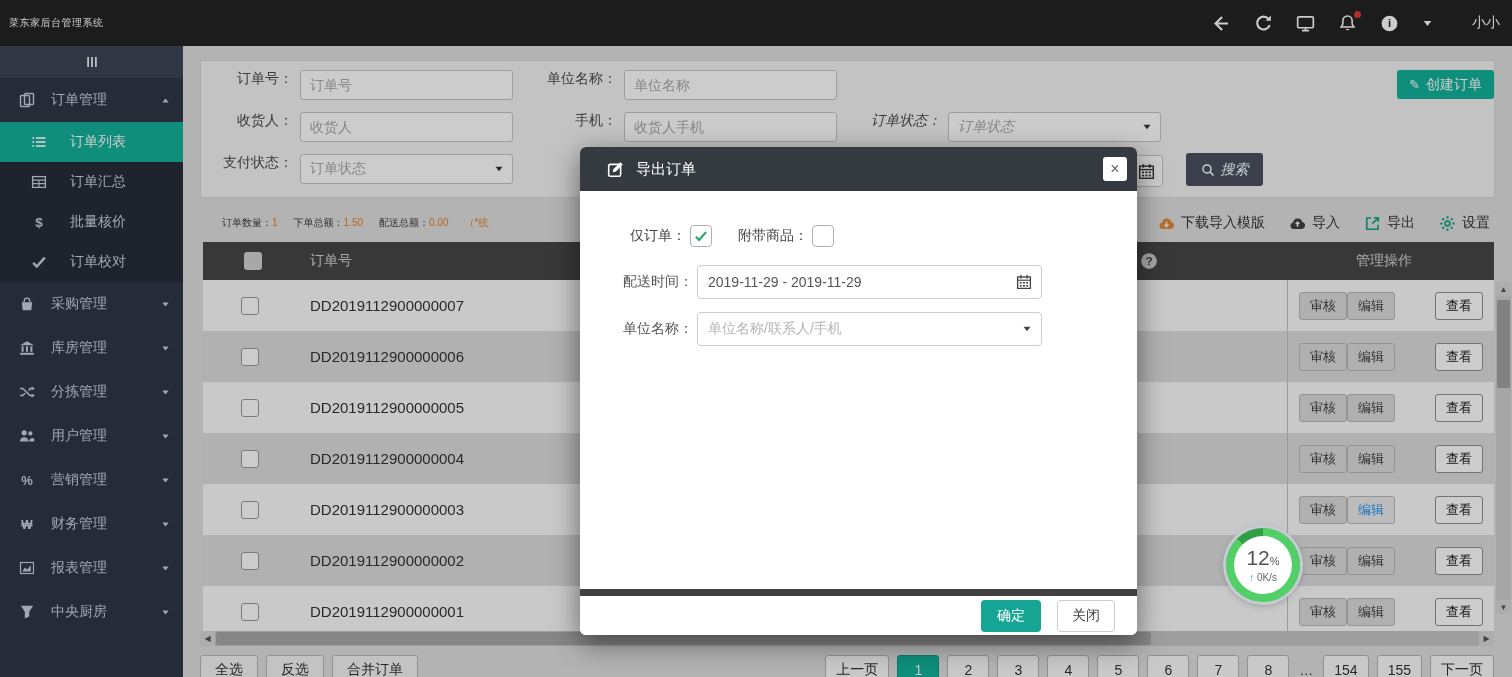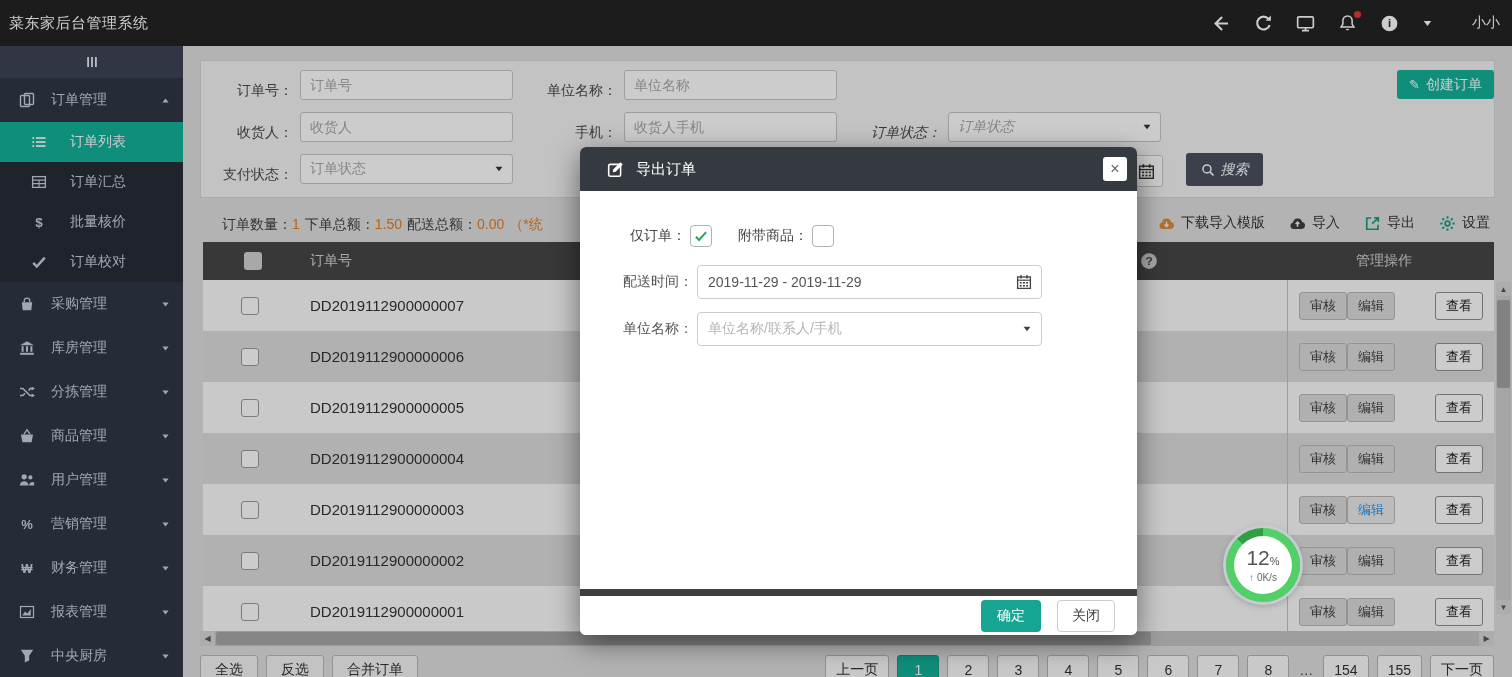--- a/index.html
+++ b/index.html
@@ -1,57 +1,57 @@
 <!DOCTYPE html>
 <html><head>
 <meta charset="utf-8">
 <style>
   html,body{margin:0;padding:0;background:#555;}
   #app{position:relative;width:1512px;height:677px;overflow:hidden;background:#e0e0e0;
        font-family:"Liberation Sans","DejaVu Sans",sans-serif;-webkit-font-smoothing:antialiased;}
   
   .topbar{position:absolute;left:0;top:0;right:0;height:46px;background:#242424;color:#fff;display:flex;align-items:center;z-index:2;}
-  .topbar-title{margin-left:9px;font-size:15px;letter-spacing:.5px;}
+  .topbar-title{margin-left:9px;font-size:10px;letter-spacing:.5px;}
   .topbar-right{position:absolute;right:12px;top:0;height:46px;display:flex;align-items:center;gap:23px;}
   .tb-ic{position:relative;display:flex;align-items:center;color:#fff;cursor:pointer;}
   .tb-ic .badge{position:absolute;top:-3px;right:-4px;width:7px;height:7px;border-radius:50%;background:#e53935;}
   .username{font-size:14px;margin-left:16px;cursor:pointer;}
   
   .sidebar{position:absolute;left:0;top:46px;bottom:0;width:183px;background:#303646;z-index:2;}
   .collapse-strip{height:32px;background:#3d4456;color:#eceef4;display:flex;align-items:center;justify-content:center;cursor:pointer;}
   .side-item{height:44px;display:flex;align-items:center;color:#ccd1dd;font-size:14px;cursor:pointer;position:relative;}
   .side-item .s-icon{width:17px;margin-left:18px;display:flex;justify-content:center;}
   .side-item .s-label{margin-left:16px;}
   .side-item .s-caret{position:absolute;right:13px;display:flex;}
   .submenu{background:#272c38;}
   .submenu .side-item{height:40px;}
   .submenu .s-icon{margin-left:30px;}
   .submenu .s-label{margin-left:23px;}
   .side-item.active{background:#13b29b;color:#fff;}
   
   .content{position:absolute;left:183px;top:46px;right:0;bottom:0;background:#e0e0e0;z-index:1;}
   .filter-panel{position:absolute;left:17px;top:14px;right:17px;height:138px;background:#f4f4f4;border:1px solid #d6d6d6;box-sizing:border-box;}
-  .fg{position:absolute;display:flex;align-items:flex-end;height:30px;}
+  .fg{position:absolute;display:flex;align-items:flex-start;height:30px;}
   .fg label{font-size:14px;color:#4a4a4a;text-align:right;margin-right:7px;white-space:nowrap;}
   .r1{top:9px;} .r2{top:51px;} .r3{top:93px;}
   .c1{left:0;} .c1 label{width:92px;}
   .c2{left:327px;} .c2 label{width:89px;}
   .c3{left:651px;font-style:italic;} .c3 label{width:89px;}
   .f-input{width:213px;height:30px;border:1px solid #c6c6c6;border-radius:3px;background:#fff;padding:0 9px;font-size:14px;color:#555;box-sizing:border-box;font-family:inherit;}
   input::placeholder{color:#a9a9a9;}
   .sel{position:relative;display:flex;align-items:center;cursor:pointer;}
   .sel .ph{color:#a9a9a9;font-size:14px;}
   .sel .sel-caret{position:absolute;right:8px;color:#333;display:flex;}
   .date-field{position:absolute;left:500px;top:94px;width:462px;height:32px;background:#fff;border:1px solid #c6c6c6;border-radius:3px;box-sizing:border-box;}
   .date-field .cal{position:absolute;right:7px;top:7px;color:#333;}
   .btn-search{position:absolute;left:985px;top:92px;width:77px;height:33px;background:#4a5160;border:none;border-radius:3px;color:#fff;font-size:14px;display:flex;align-items:center;justify-content:center;gap:6px;cursor:pointer;font-family:inherit;font-style:italic;}
   .btn-create{position:absolute;right:0px;top:9px;height:29px;padding:0 12px;background:#13b29b;border:none;border-radius:3px;color:#fff;font-size:14px;display:flex;align-items:center;gap:6px;cursor:pointer;font-family:inherit;}
   .btn-create .pencil{font-size:13px;}
   
-  .stats{position:absolute;left:39px;top:170px;display:flex;gap:5px;font-size:14px;color:#3f3f3f;white-space:nowrap;}
+  .stats{position:absolute;left:39px;top:170px;display:flex;gap:16px;font-size:10px;color:#3f3f3f;white-space:nowrap;}
   .stats b{font-weight:normal;color:#e67e22;}
   .stats .note{color:#e67e22;}
   .tools{position:absolute;right:22px;top:168px;display:flex;gap:24px;align-items:center;font-size:14px;color:#333;}
   .tool{display:flex;align-items:center;gap:6px;cursor:pointer;}
   
   .tbl{position:absolute;left:20px;top:196px;right:18px;}
   .t-head{height:38px;background:#474747;color:#d6d6d6;display:flex;align-items:center;font-size:14px;position:relative;}
   .th-check{width:18px;height:18px;background:#d2d2d2;border-radius:3px;margin-left:41px;cursor:pointer;}
   .th-order{margin-left:48px;}
   .th-help{position:absolute;left:937px;display:flex;color:#cfcfcf;cursor:pointer;}
@@ -270,34 +270,20 @@
           <span class="s-label">分拣管理</span>
           <span class="s-caret">
             <svg viewBox="0 0 16 16" width="9" height="9" aria-hidden="true">
               <path d="M2.5 4.5 h11 L8 11.5 Z" fill="currentColor"></path>
             </svg>
           </span>
         </div>
         <div class="side-item">
           <span class="s-icon">
             <svg viewBox="0 0 16 16" width="16" height="16" aria-hidden="true">
-              <path d="M2 6.4 h12 l-1.4 7.8 H3.4 Z" fill="currentColor"></path>
-              <path d="M5 6.2 L8 1.6 l3 4.6" fill="none" stroke="currentColor" stroke-width="1.3"></path>
-            </svg>
-          </span>
-          <span class="s-label">商品管理</span>
-          <span class="s-caret">
-            <svg viewBox="0 0 16 16" width="9" height="9" aria-hidden="true">
-              <path d="M2.5 4.5 h11 L8 11.5 Z" fill="currentColor"></path>
-            </svg>
-          </span>
-        </div>
-        <div class="side-item">
-          <span class="s-icon">
-            <svg viewBox="0 0 16 16" width="16" height="16" aria-hidden="true">
               <circle cx="5.2" cy="4.8" r="2.6" fill="currentColor"></circle>
               <circle cx="11.4" cy="5.4" r="2.1" fill="currentColor"></circle>
               <path d="M.8 13.6 a4.4 4.4 0 0 1 8.8 0 Z" fill="currentColor"></path>
               <path d="M10 13.6 a3.6 3.6 0 0 1 5.2-3.2 v3.2 Z" fill="currentColor"></path>
             </svg>
           </span>
           <span class="s-label">用户管理</span>
           <span class="s-caret">
             <svg viewBox="0 0 16 16" width="9" height="9" aria-hidden="true">
               <path d="M2.5 4.5 h11 L8 11.5 Z" fill="currentColor"></path>

